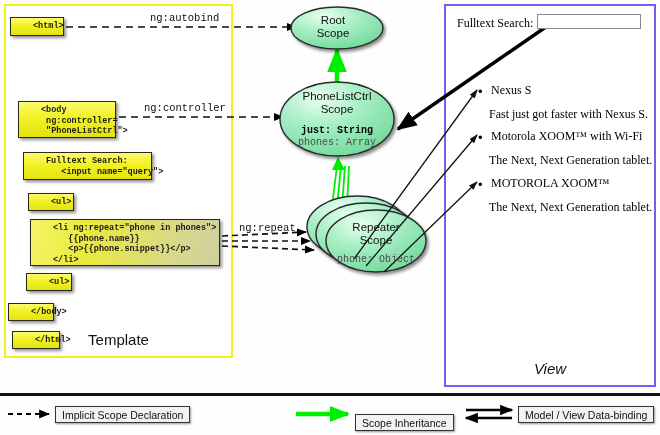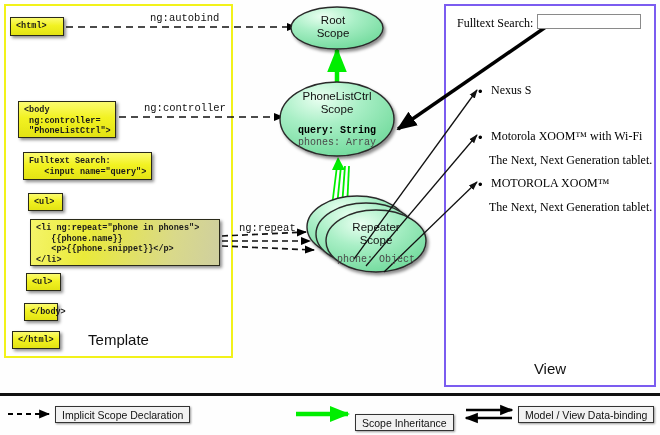--- a/index.html
+++ b/index.html
@@ -4,32 +4,32 @@
 <style>
   html,body{margin:0;padding:0;background:#fff;}
   body{width:660px;height:435px;overflow:hidden;
        font-family:"Liberation Sans",sans-serif;}
   #root{position:relative;width:660px;height:435px;background:#fefefe;}
 
   
   .panel{position:absolute;background:#fff;box-sizing:border-box;}
   #panel-template{left:4px;top:4px;width:229px;height:354px;border:2px solid #f2f21a;}
   #panel-model{left:237px;top:4px;width:198px;height:383px;border:2px solid #49f0a4;}
-  #panel-view{left:444px;top:4px;width:212px;height:383px;border:2px solid #7b5cf0;}
+  #panel-view{left:444px;top:4px;width:212px;height:383px;border:2px solid #7b5cf0;font-style:italic;}
   .panel-title{position:absolute;bottom:8px;left:0;width:100%;text-align:center;
      font-size:15px;color:#111;font-family:"Liberation Sans",sans-serif;}
 
   
   .code-box{position:absolute;box-sizing:border-box;
     background:linear-gradient(180deg,#fbfb70 0%,#f2f222 45%,#e3e313 100%);
     border:1.5px solid #2a2a1a;
     box-shadow:2px 2px 3px rgba(0,0,0,.45);
     font-family:"Liberation Mono","DejaVu Sans Mono",monospace;
     font-size:8.5px;line-height:10.5px;color:#1a1a1a;
-    padding:3px 5px;white-space:pre;font-weight:bold;}
+    padding:3px 22px;white-space:pre;font-weight:bold;}
   .code-box.wide{background:linear-gradient(100deg,#f4f46a 0%,#eaea3a 30%,#d9d98a 75%,#cfcf9f 100%);}
 
   
   #wires{position:absolute;left:0;top:0;width:660px;height:435px;pointer-events:none;}
 
   
   .scope-label{position:absolute;text-align:center;pointer-events:none;
     font-family:"Liberation Sans",sans-serif;color:#111;}
   .scope-title{font-size:11.5px;line-height:13px;}
   .scope-prop{font-family:"Liberation Mono","DejaVu Sans Mono",monospace;font-size:10px;line-height:12px;}
@@ -80,21 +80,21 @@
 
   <div class="code-box" style="left:28px;top:193px;width:35px;height:18px;">&lt;ul&gt;</div>
 
   <div class="code-box wide" style="left:30px;top:219px;width:190px;height:47px;">&lt;li ng:repeat="phone in phones"&gt;
    {{phone.name}}
    &lt;p&gt;{{phone.snippet}}&lt;/p&gt;
 &lt;/li&gt;</div>
 
   <div class="code-box" style="left:26px;top:273px;width:35px;height:18px;">&lt;ul&gt;</div>
 
-  <div class="code-box" style="left:24px;top:303px;width:34px;height:18px;">&lt;/body&gt;</div>
+  <div class="code-box" style="left:8px;top:303px;width:34px;height:18px;">&lt;/body&gt;</div>
 
   <div class="code-box" style="left:12px;top:331px;width:48px;height:18px;">&lt;/html&gt;</div>
 
   <svg id="wires" viewBox="0 0 660 435">
     <defs>
       <radialGradient id="gScope" cx="35%" cy="22%" r="85%">
         <stop offset="0%" stop-color="#eafff1"></stop>
         <stop offset="42%" stop-color="#a9efc6"></stop>
         <stop offset="100%" stop-color="#6fd99a"></stop>
       </radialGradient>
@@ -162,39 +162,40 @@
   </svg>
 
   <div class="scope-label scope-title" style="left:291px;top:14px;width:84px;">
     <div>Root</div>
     <div>Scope</div>
   </div>
 
   <div class="scope-label" style="left:280px;top:90px;width:114px;">
     <div class="scope-title">PhoneListCtrl</div>
     <div class="scope-title">Scope</div>
-    <div class="scope-prop b" style="margin-top:9px;">query: String</div>
+    <div class="scope-prop b" style="margin-top:9px;">just: String</div>
     <div class="scope-prop g">phones: Array</div>
   </div>
 
   <div class="scope-label" style="left:326px;top:221px;width:100px;">
     <div class="scope-title">Repeater</div>
     <div class="scope-title">Scope</div>
     <div class="scope-prop g" style="margin-top:7px;">phone: Object</div>
   </div>
 
   <div class="wire-label" style="left:150px;top:12px;">ng:autobind</div>
   <div class="wire-label" style="left:128px;top:102px;margin-left:16px;">ng:controller</div>
   <div class="wire-label" style="left:239px;top:222px;">ng:repeat</div>
 
   <div id="view-search">Fulltext Search:</div>
   <div id="view-input"></div>
 
   <div class="view-bullet" style="left:478px;top:84px;">•</div>
   <div class="view-name" style="left:491px;top:83px;">Nexus S</div>
+  <div class="view-snip" style="left:489px;top:107px;">Fast just got faster with Nexus S.</div>
 
   <div class="view-bullet" style="left:478px;top:130px;">•</div>
   <div class="view-name" style="left:491px;top:129px;">Motorola XOOM™  with Wi-Fi</div>
   <div class="view-snip" style="left:489px;top:153px;">The Next, Next Generation tablet.</div>
 
   <div class="view-bullet" style="left:478px;top:177px;">•</div>
   <div class="view-name" style="left:491px;top:176px;">MOTOROLA XOOM™</div>
   <div class="view-snip" style="left:489px;top:200px;">The Next, Next Generation tablet.</div>
 
   <div id="legend">

